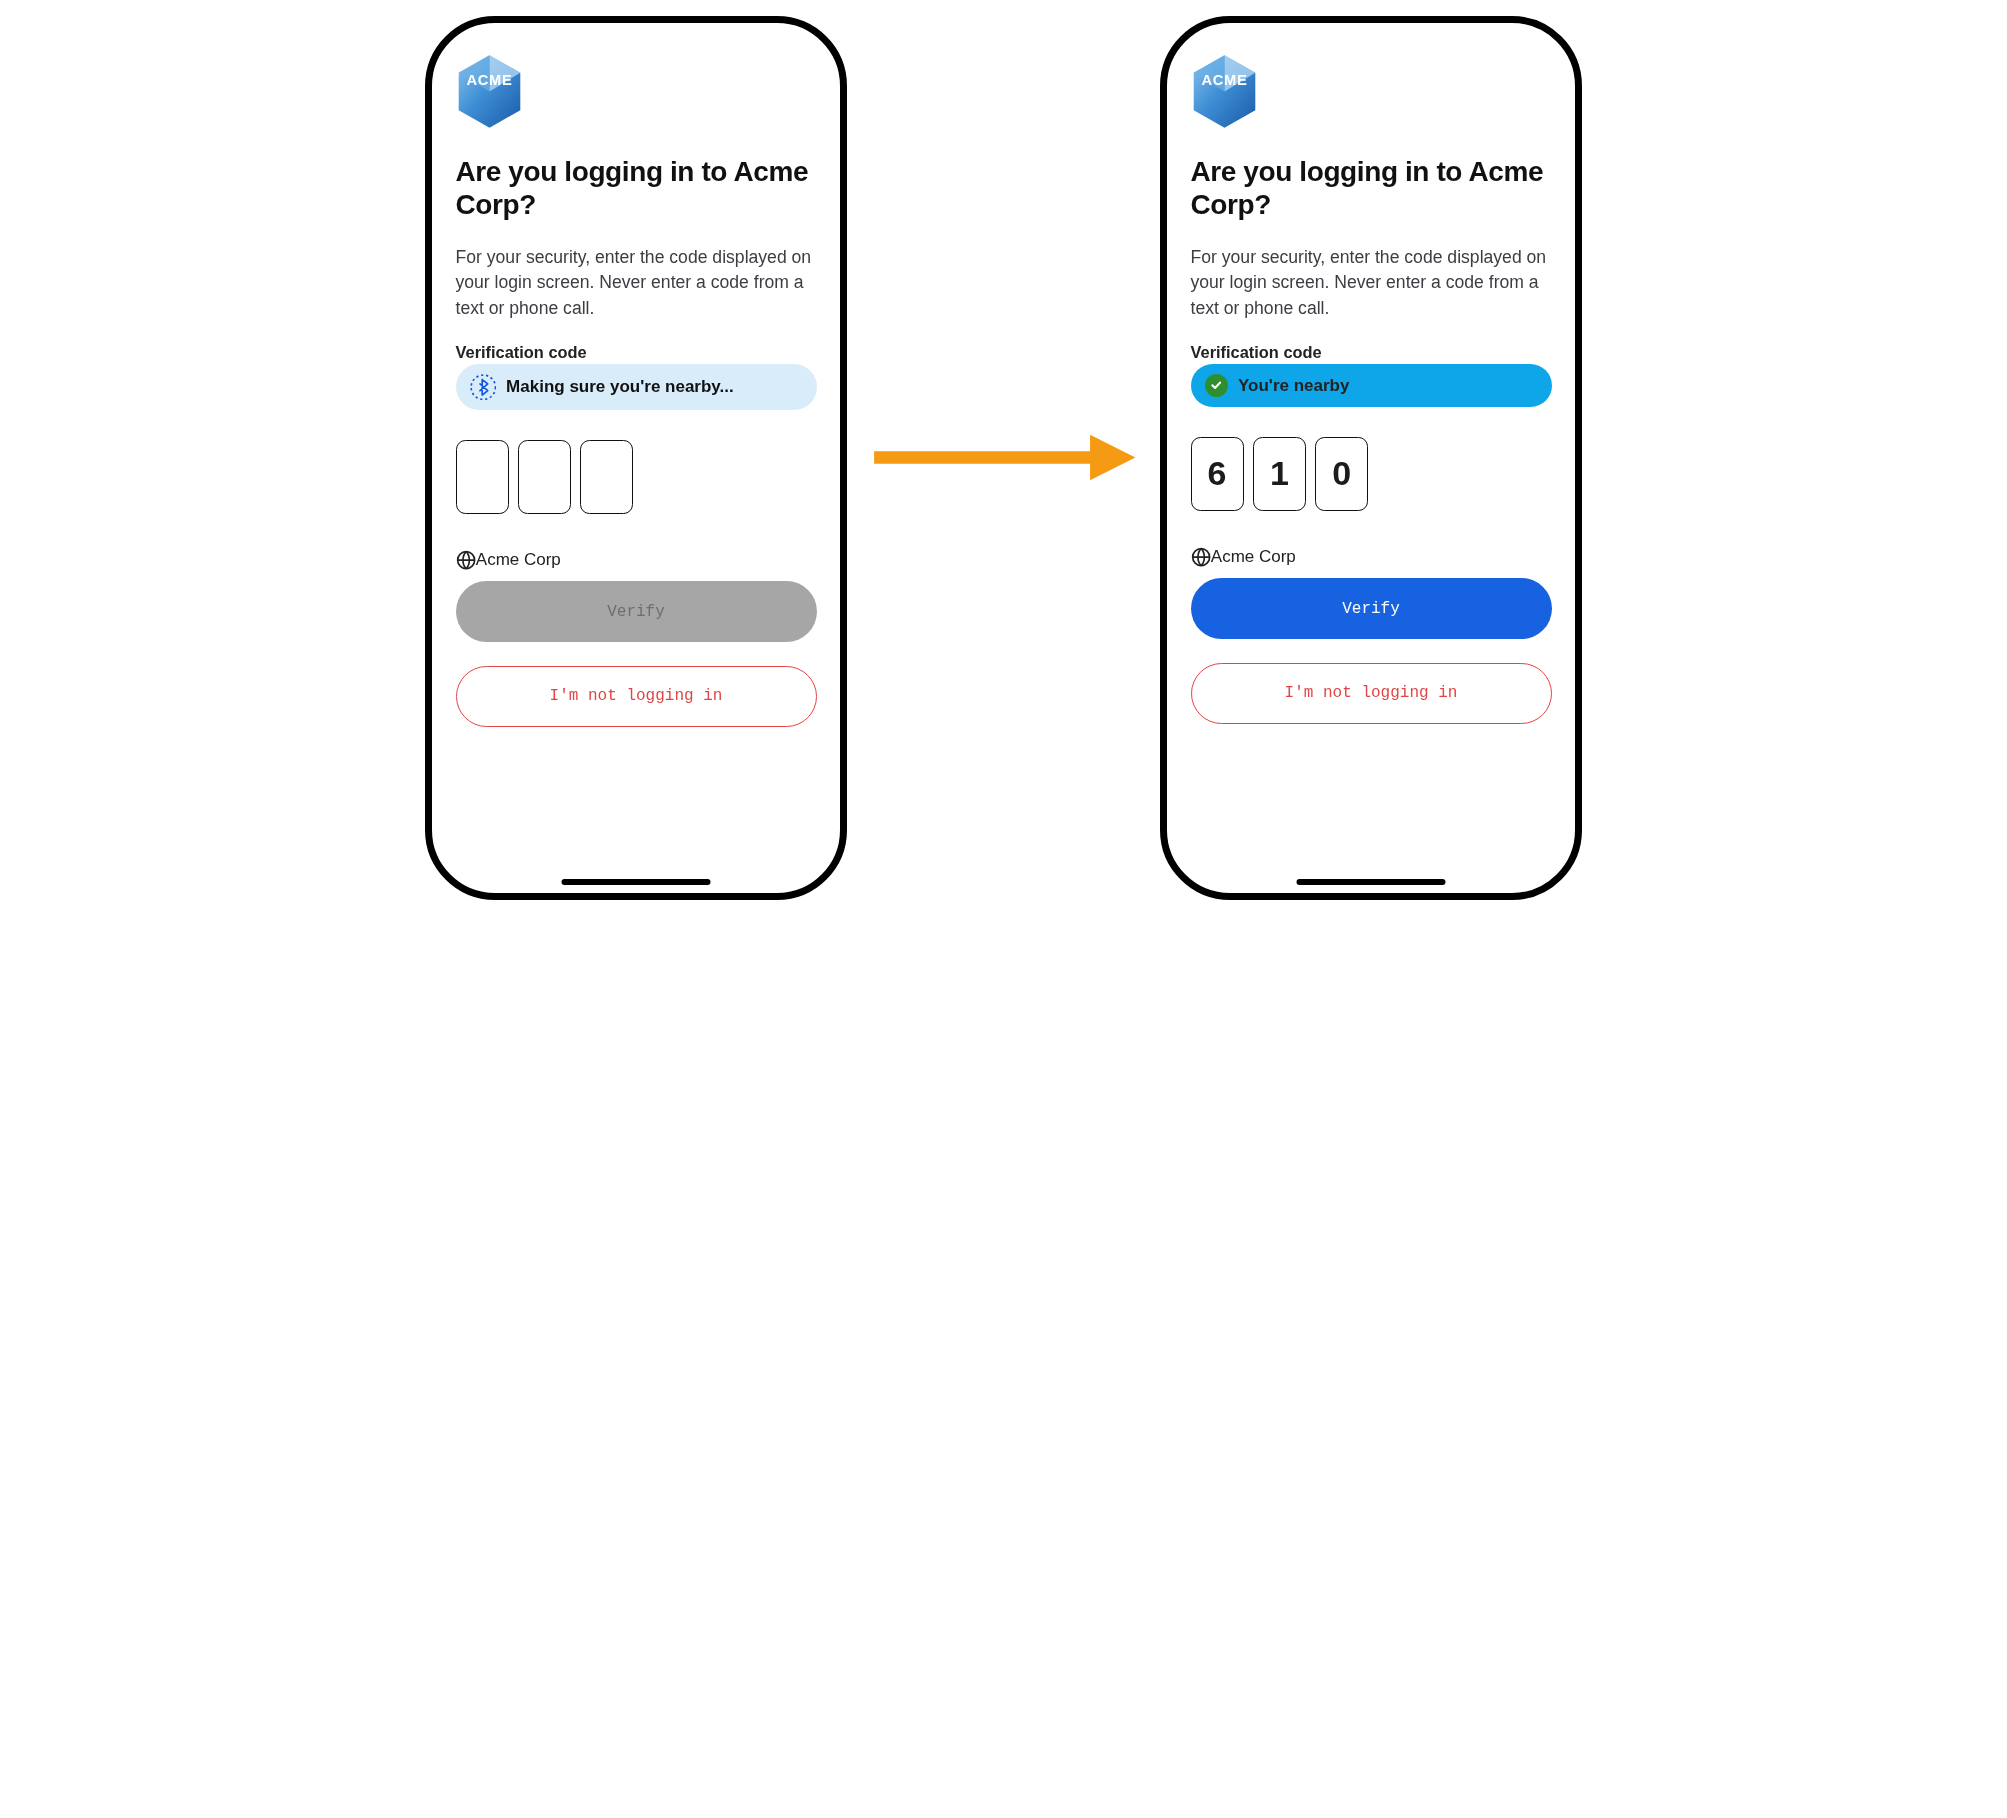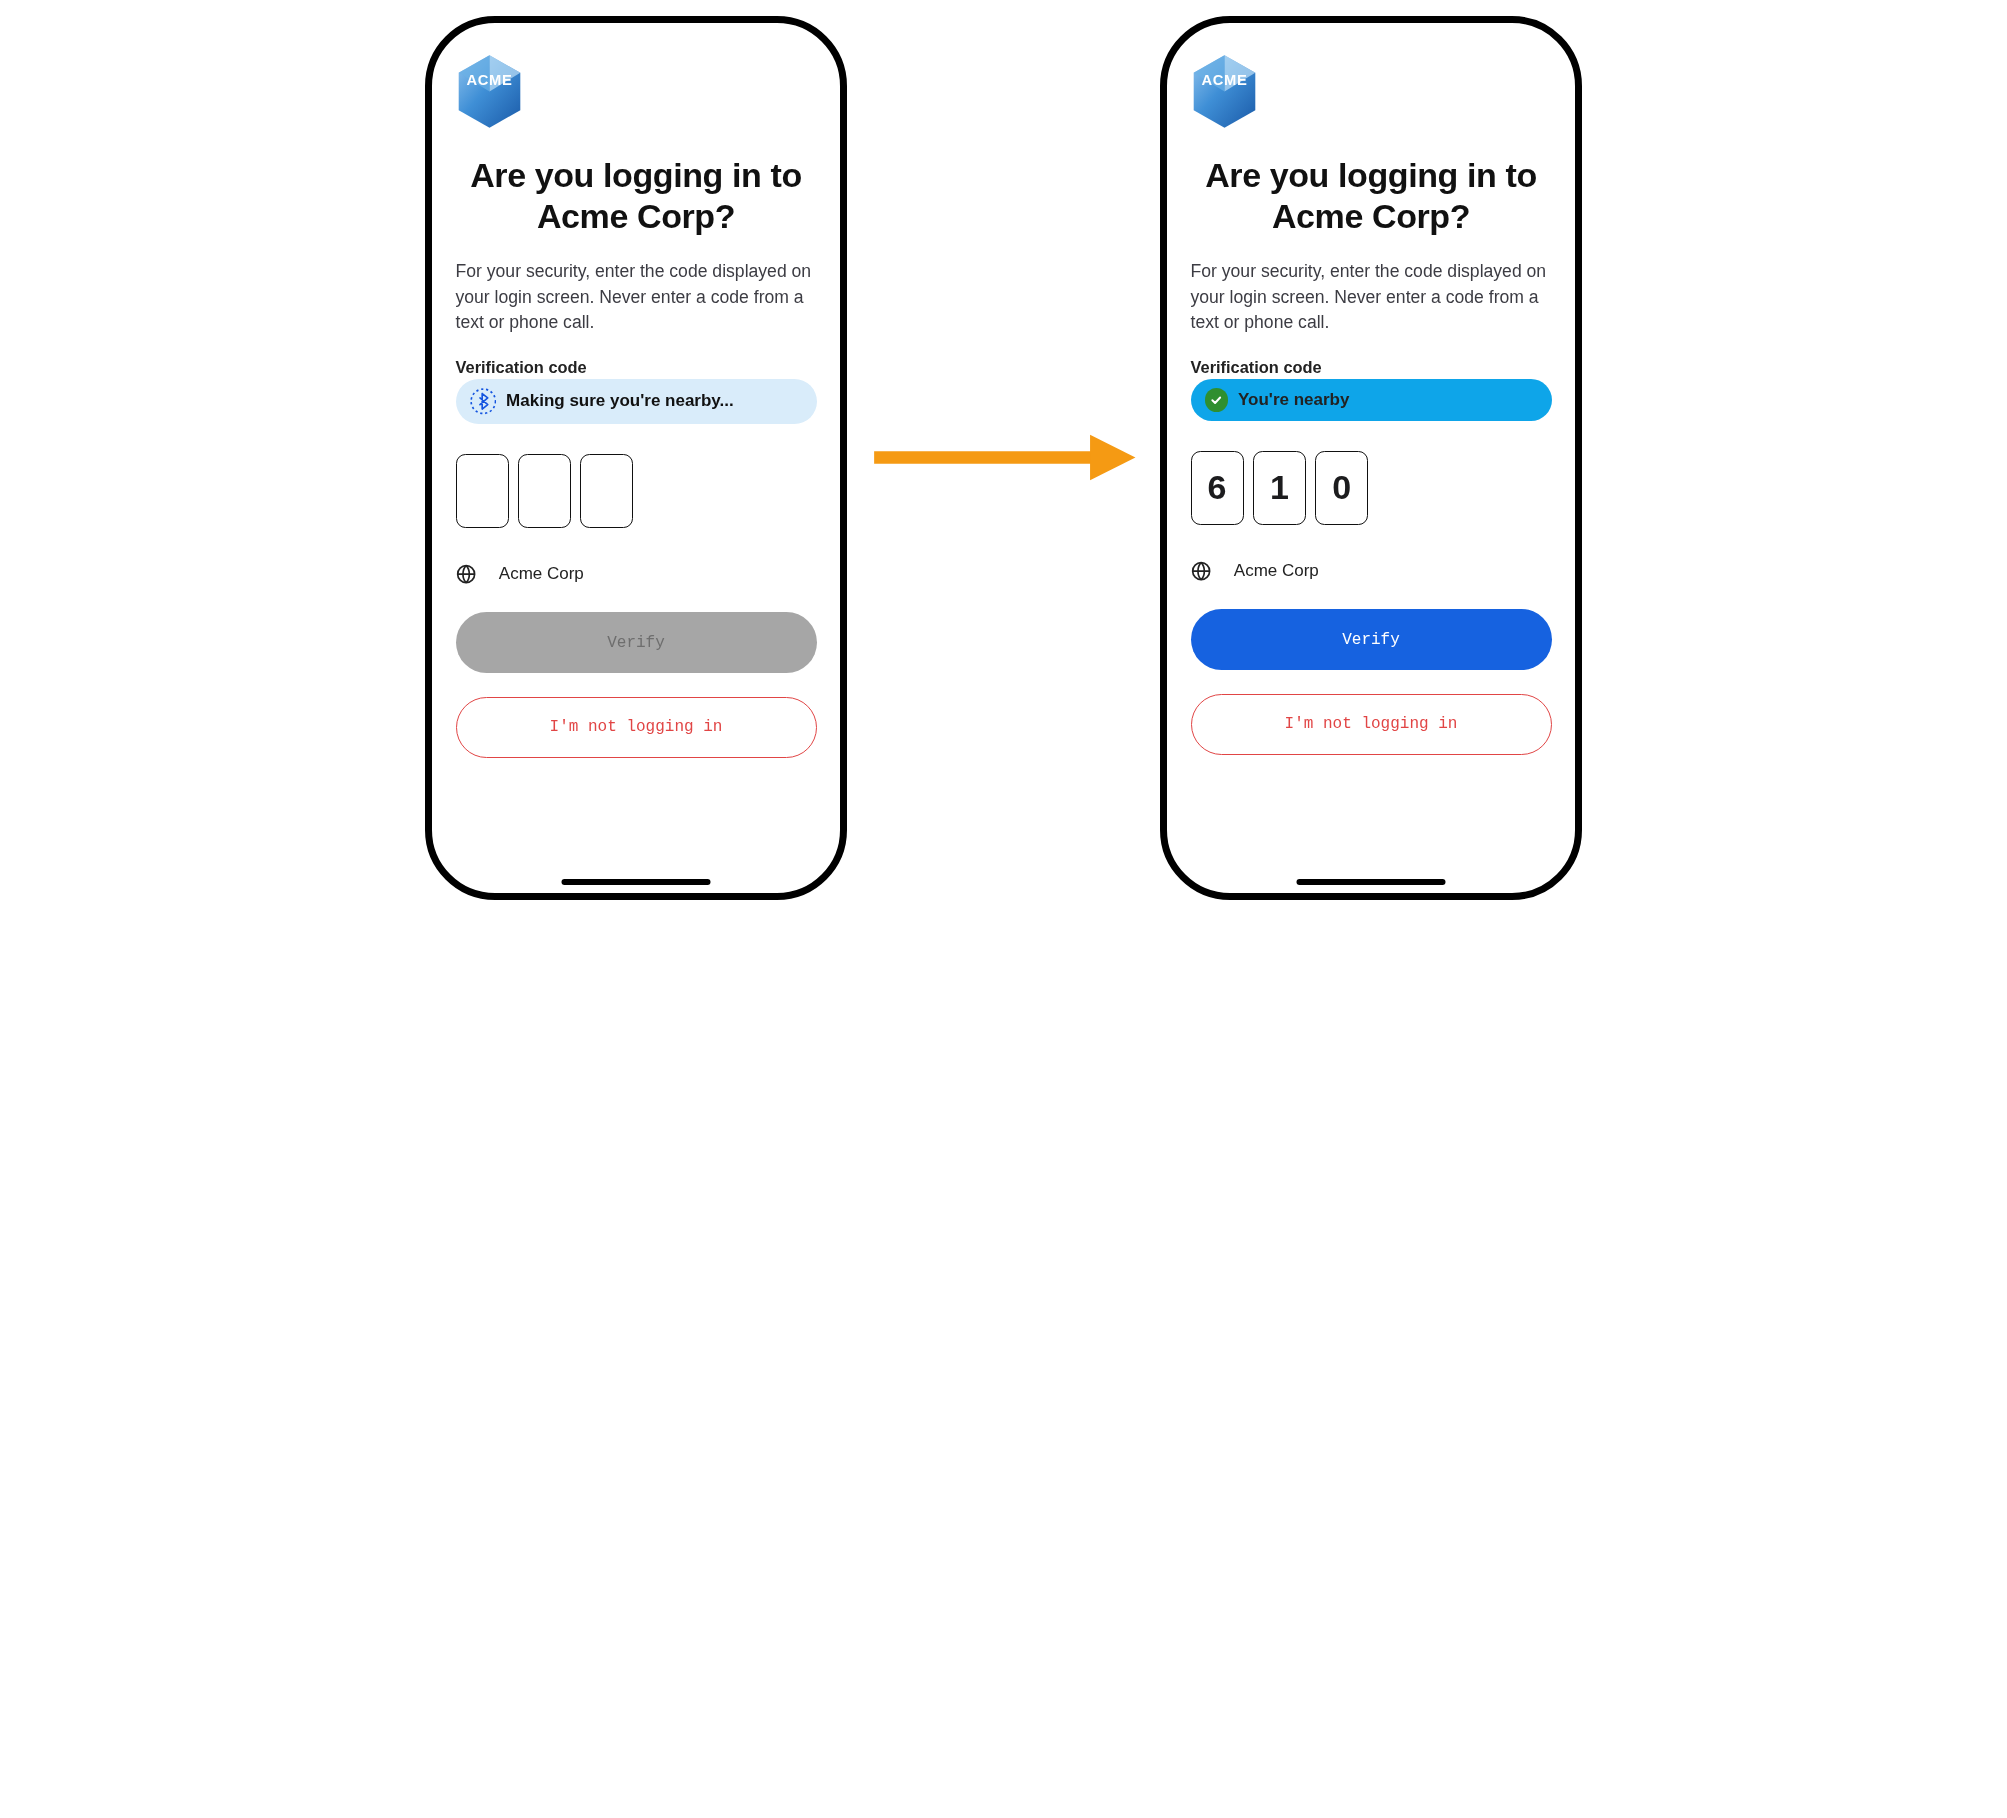--- a/index.html
+++ b/index.html
@@ -34,27 +34,26 @@
     left: 50%;
     transform: translateX(-50%);
     width: 149px;
     height: 5.5px;
     background: #000;
     border-radius: 3.1px;
   }
   .logo-row { margin-top: 7.8px; margin-bottom: 23.5px; }
   .hex-logo { width: 67px; height: 75px; }
   .title {
-    font-size: 34px;
+    font-size: 28px;
     font-weight: 700;
     line-height: 1.18;
     letter-spacing: -0.4px;
     margin: 0 0 23.5px 0;
     color: #111;
-    text-align: center;
   }
   .subtitle {
     font-size: 17.6px;
     line-height: 1.45;
     color: #3c3c43;
     margin: 0 0 22px 0;
   }
   .label {
     font-size: 16.4px;
     font-weight: 700;
@@ -101,24 +100,24 @@
     font-weight: 800;
     text-align: center;
     display: flex;
     align-items: center;
     justify-content: center;
     background: #fff;
   }
   .org-row {
     display: flex;
     align-items: center;
-    gap: 23px;
+    gap: 0;
     font-size: 17px;
     color: #222;
-    margin-bottom: 28px;
+    margin-bottom: 11px;
   }
   .globe-icon { width: 20.3px; height: 20.3px; }
   .btn {
     width: 100%;
     border-radius: 39px;
     height: 61px;
     font-size: 16px;
     display: flex;
     align-items: center;
     justify-content: center;

